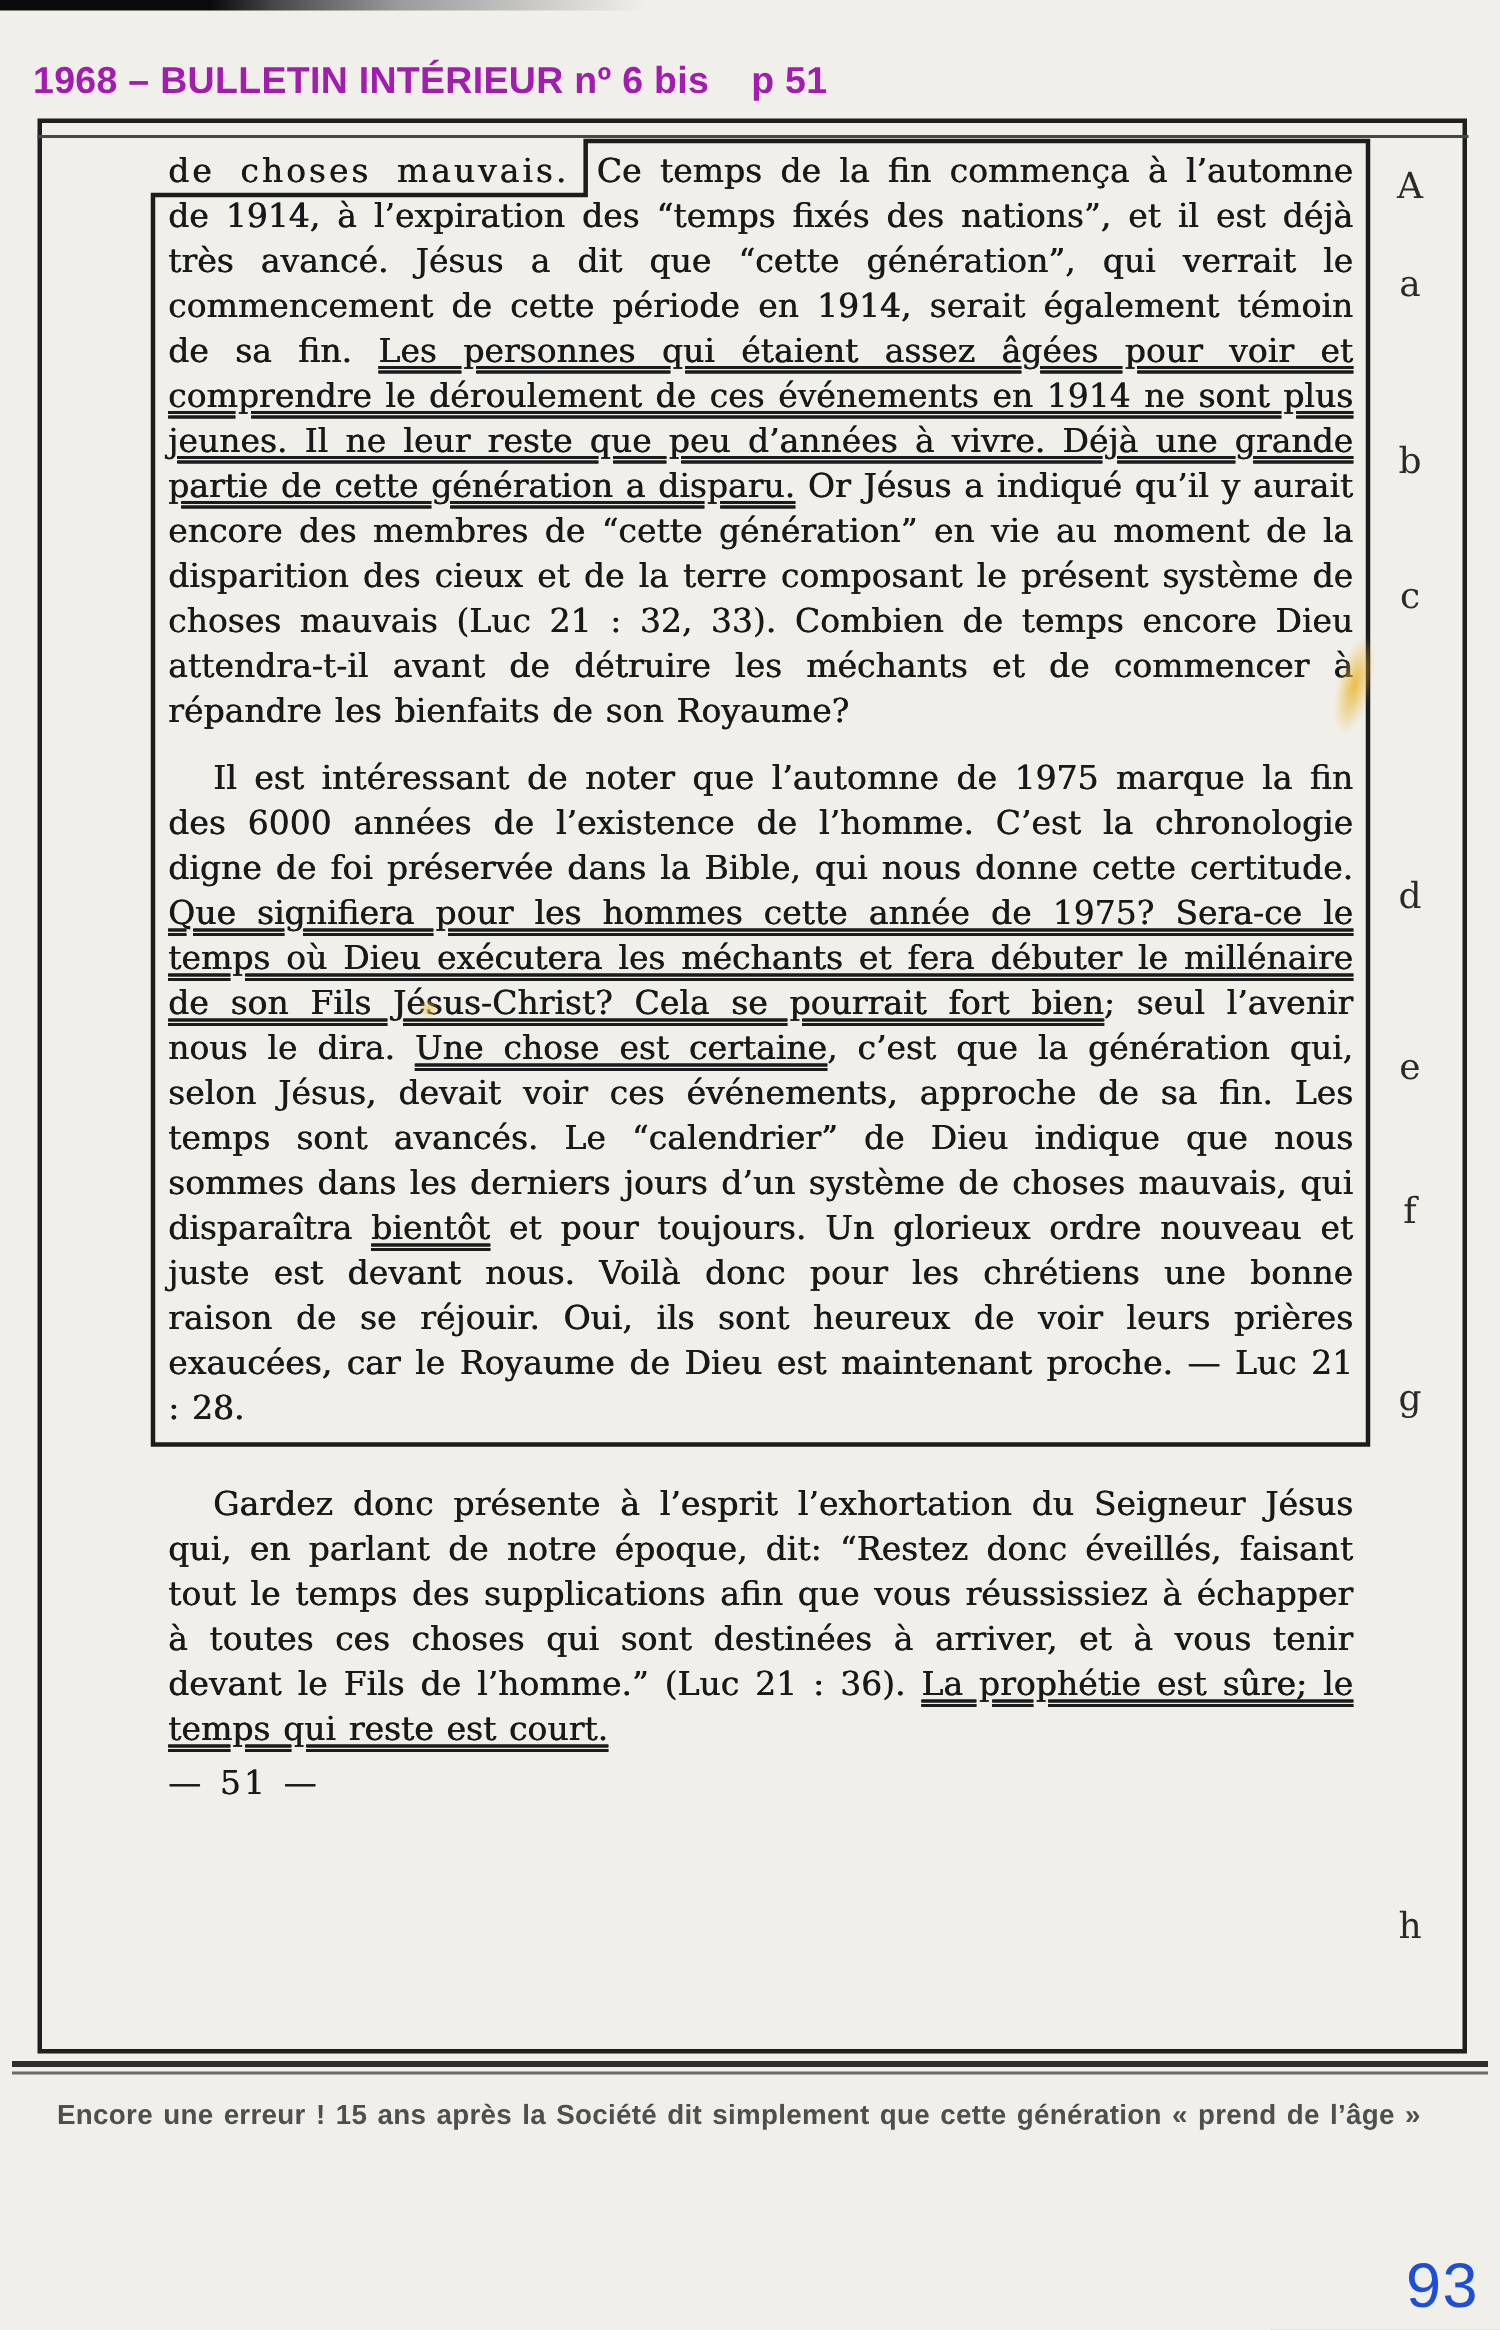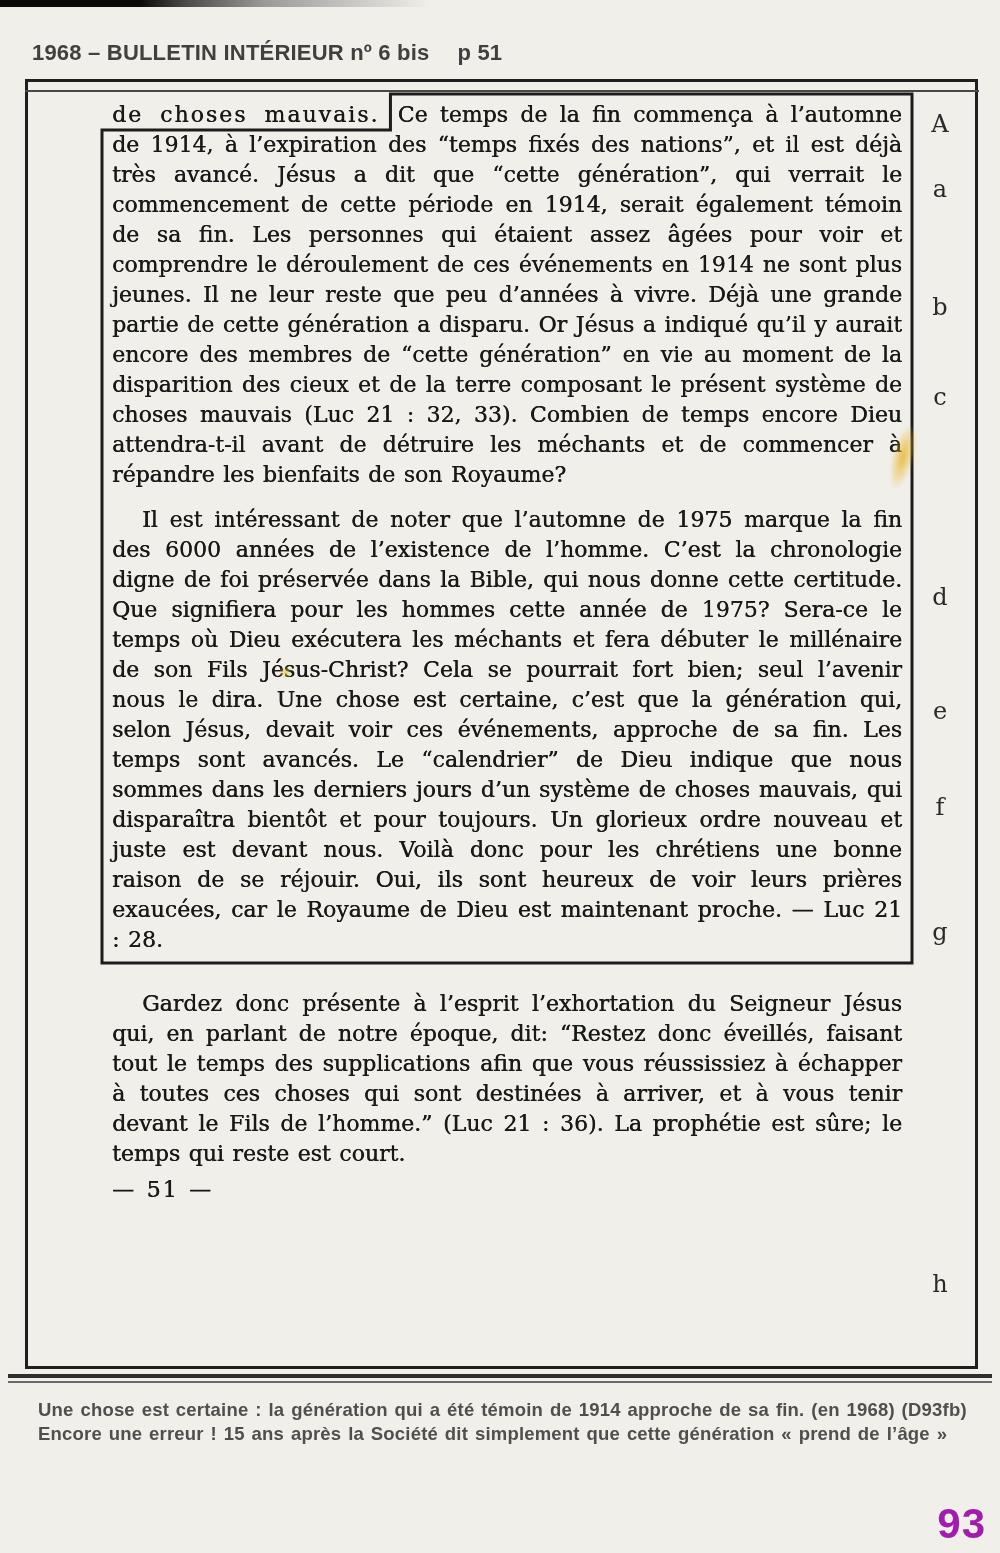--- a/index.html
+++ b/index.html
@@ -9,23 +9,23 @@
     font-family:"DejaVu Serif", serif;
   }
 
   
   .top-strip {
     position:absolute; top:0; left:0; width:440px; height:7px;
     background:linear-gradient(to right,#0a0a0a 0,#0a0a0a 140px,#4a4a4a 185px,#9a9a9a 265px,rgba(190,190,190,0) 430px);
   }
 
   .header {
-    position:absolute; left:32px; top:40px;
+    position:absolute; left:22px; top:40px;
     font-family:"Liberation Sans", sans-serif; font-weight:bold;
-    font-size:22px; color:#404040; letter-spacing:0.2px; white-space:nowrap;
+    font-size:25px; color:#a21caf; letter-spacing:0.2px; white-space:nowrap;
   }
   .header .page-ref { margin-left:28px; }
 
   .outer-box {
     position:absolute; left:25px; top:79px; width:947px; height:1284px;
     border:3.5px solid #1f1f1f; box-sizing:content-box;
   }
   .top-rule2   { position:absolute; left:25px;  top:90px;   width:954px; height:2px;   background:#474747; }
   .bottom-rule1{ position:absolute; left:8px;   top:1374px; width:984px; height:4px;   background:#2e2e2e; }
   .bottom-rule2{ position:absolute; left:8px;   top:1381px; width:984px; height:1.5px; background:#6a6a6a; }
@@ -36,21 +36,21 @@
     position:absolute; left:112px; top:100px; width:790px; z-index:2;
     font-size:22px; line-height:30px; color:#191919;
     text-align:justify; word-spacing:1.5px;
     text-shadow:0.4px 0 0 currentColor;
   }
   .body-p { margin:0; }
   #para2 { margin-top:15px; text-indent:30px; }
   #para3 { margin-top:34px; text-indent:30px; }
   .lead  { display:inline-block; letter-spacing:2px; word-spacing:8px; padding-right:6px; }
   .u {
-    text-decoration-style:double;
+    text-decoration:underline; text-decoration-style:double;
     text-decoration-color:#1b1b1b; text-underline-offset:3px;
   }
   .inline-pagenum { text-align:left; margin-top:6px; text-indent:0; letter-spacing:2px; }
 
   .ml {
     position:absolute; left:918px; width:44px; text-align:center; z-index:2;
     font-size:24px; color:#2a2a2a; font-family:"DejaVu Serif", serif;
   }
   .ml0{top:110px;} .ml1{top:175px;} .ml2{top:293px;} .ml3{top:383px;}
   .ml4{top:583px;} .ml5{top:697px;} .ml6{top:793px;} .ml7{top:918px;} .ml8{top:1270px;}
@@ -67,22 +67,22 @@
 
   .footnote {
     position:absolute; left:38px; top:1398px; width:952px;
     font-family:"Liberation Sans", sans-serif; font-weight:bold;
     font-size:18.5px; line-height:24px; color:#4f4f4f;
     letter-spacing:0.2px; word-spacing:1.5px;
   }
 
   .corner-num {
     position:absolute; right:14px; top:1500px;
-    font-family:"Liberation Sans", sans-serif; font-weight:bold;
-    font-size:42px; color:#a21caf; letter-spacing:1px;
+    font-family:"Liberation Sans", sans-serif; font-weight:normal;
+    font-size:42px; color:#1d4ed8; letter-spacing:1px;
   }
 </style>
 </head>
 <body>
 
 <div class="page" id="page">
 
   <div class="top-strip"></div>
 
   <div class="header">
@@ -112,19 +112,18 @@
   <div class="ml ml4">d</div>
   <div class="ml ml5">e</div>
   <div class="ml ml6">f</div>
   <div class="ml ml7">g</div>
   <div class="ml ml8">h</div>
 
   <div class="smudge1"></div>
   <div class="smudge2"></div>
 
   <div class="footnote">
-    <div>Une chose est certaine : la génération qui a été témoin de 1914 approche de sa fin. (en 1968) (D93fb)</div>
     <div>Encore une erreur ! 15 ans après la Société dit simplement que cette génération « prend de l’âge »</div>
   </div>
 
   <div class="corner-num">93</div>
 
 </div>
 
 </body></html>

